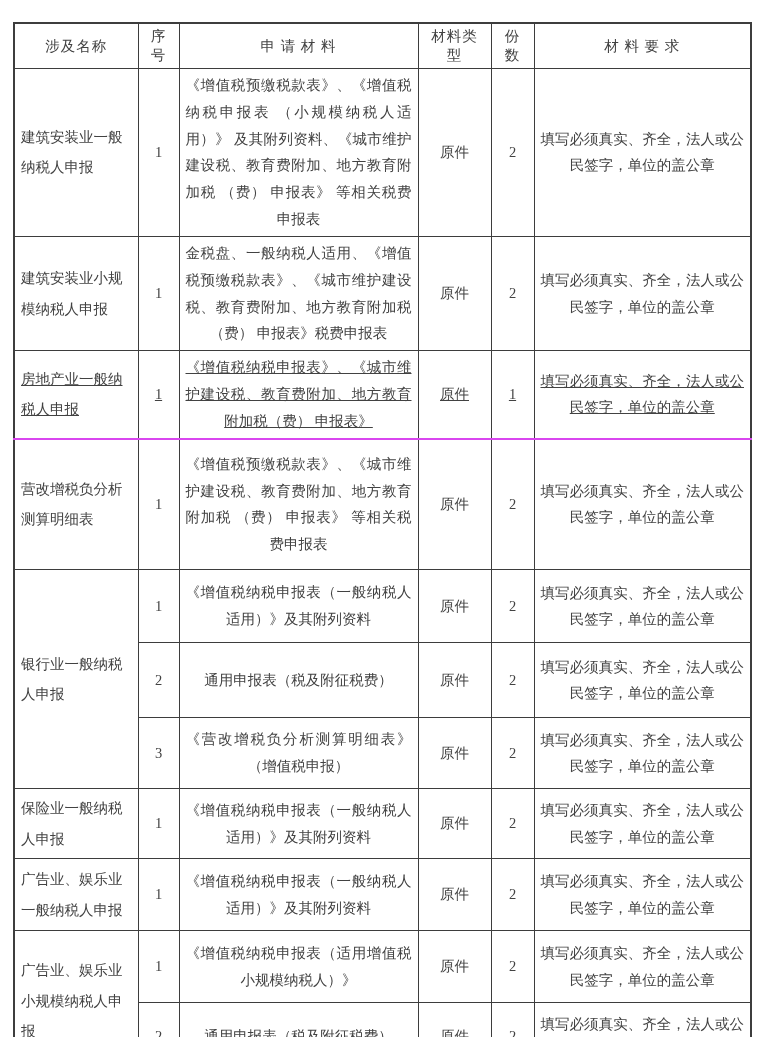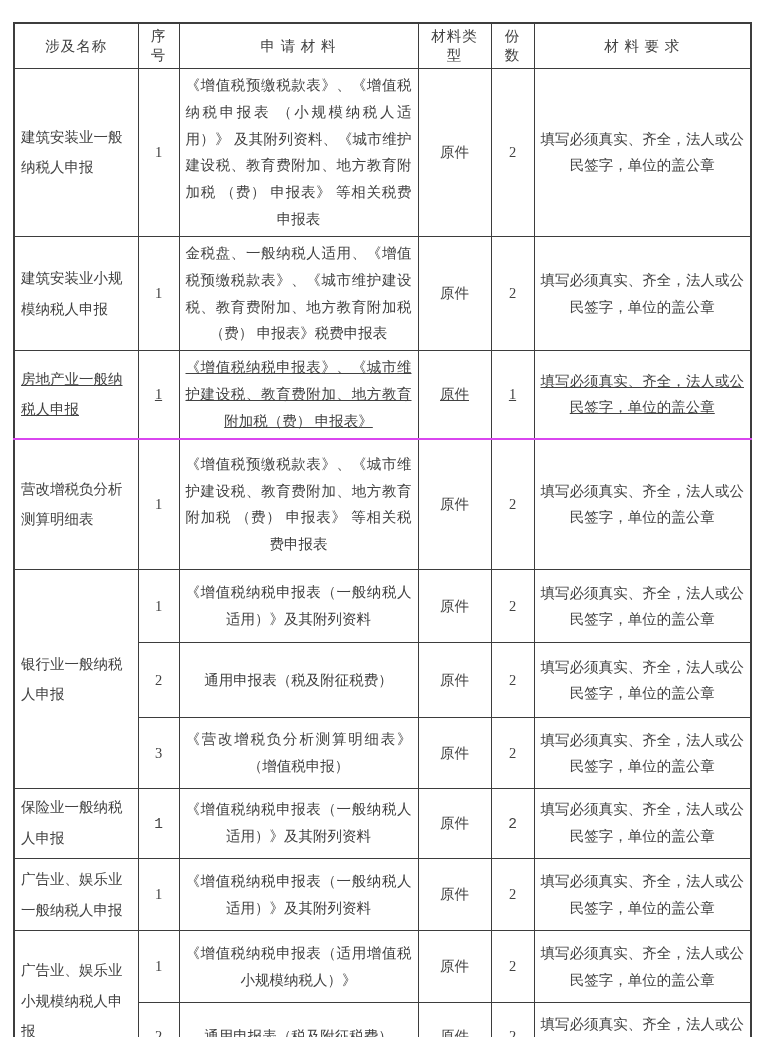--- a/index.html
+++ b/index.html
@@ -45,21 +45,21 @@
 
   
   tr.rh  { height: 38px;  }
   tr.r1  { height: 162px; }
   tr.r2  { height: 98px;  }
   tr.r3  { height: 77px; text-decoration: underline;  }
   tr.r4  { height: 131px; }
   tr.r5  { height: 73px;  }
   tr.r6  { height: 75px;  }
   tr.r7  { height: 71px;  }
-  tr.r8  { height: 70px; font-family: Liberation Mono, monospace;  }
+  tr.r8  { height: 70px;  }
   tr.r9  { height: 72px;  }
   tr.r10 { height: 72px;  }
   tr.r11 { height: 69px;  }
 
   
   tr.thick-top td { border-top: 2px solid #d946ef; }
 
   .c-head { text-align: center; letter-spacing: 1px; }
   .c-name {
     line-height: 2.1;

